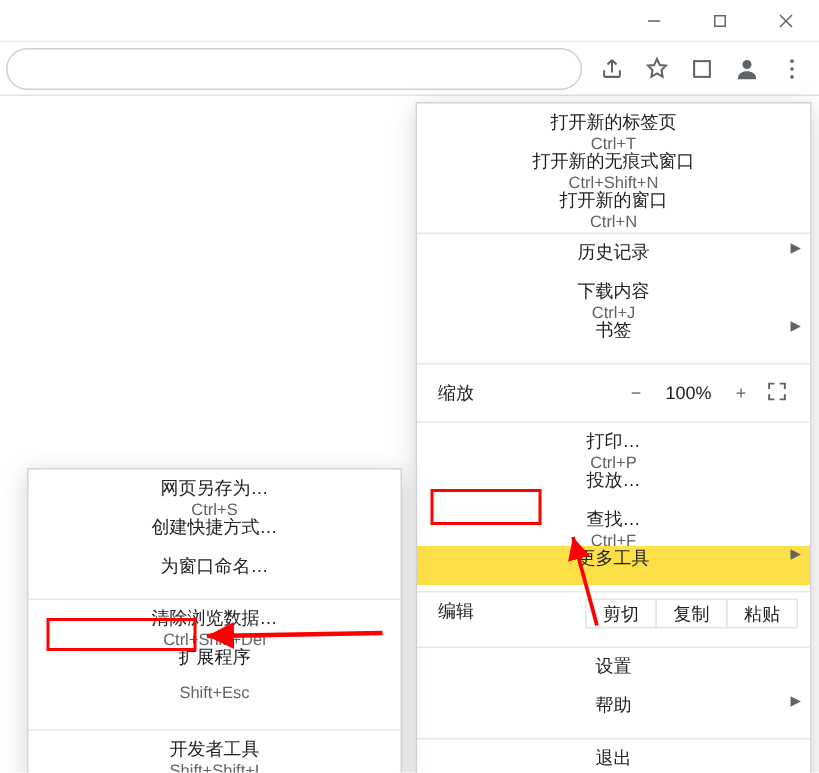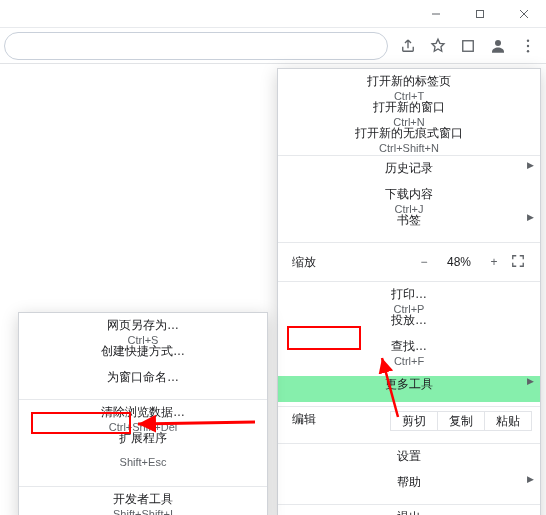--- a/index.html
+++ b/index.html
@@ -70,21 +70,21 @@
     position: relative;
     color: #202124;
     flex-direction: column;
   }
   .menu-row .label { flex: 1; }
   .menu-row .shortcut { color: #5f6368; font-size: 11px; }
   .menu-row .chev {
     position: absolute; right: 6px; color: #5f6368; font-size: 9px;
   }
   .menu-sep { height: 1px; background: #e6e8eb; margin: 4px 0; }
-  .menu-row.highlight { background: #86efac; margin-top: 12px; }
+  .menu-row.highlight { background: #fde047; }
   .zoom-row {
     display: flex; align-items: center; height: 30px; padding: 0 10px 0 14px;
   }
   .zoom-row .zlabel { flex: 1; }
   .zoom-row .zbtn { width: 24px; text-align: center; color: #5f6368; }
   .zoom-row .zpct { width: 46px; text-align: center; }
   .zoom-row .zfs { width: 24px; text-align: center; }
   .edit-row {
     display: flex; align-items: flex-start; height: 28px; padding: 0 8px 0 14px;
   }
@@ -169,45 +169,45 @@
       </svg>
   </div>
 </div>
 
 <div class="menu">
   <div class="menu-row">
     <span class="label">打开新的标签页</span>
     <span class="shortcut">Ctrl+T</span>
   </div>
   <div class="menu-row">
+    <span class="label">打开新的无痕式窗口</span>
+    <span class="shortcut">Ctrl+Shift+N</span>
+  </div>
+  <div class="menu-row">
     <span class="label">打开新的窗口</span>
     <span class="shortcut">Ctrl+N</span>
-  </div>
-  <div class="menu-row">
-    <span class="label">打开新的无痕式窗口</span>
-    <span class="shortcut">Ctrl+Shift+N</span>
   </div>
   <div class="menu-sep"></div>
   <div class="menu-row">
     <span class="label">历史记录</span>
     <span class="chev">▶</span>
   </div>
   <div class="menu-row">
     <span class="label">下载内容</span>
     <span class="shortcut">Ctrl+J</span>
   </div>
   <div class="menu-row">
     <span class="label">书签</span>
     <span class="chev">▶</span>
   </div>
   <div class="menu-sep"></div>
   <div class="zoom-row">
     <span class="zlabel">缩放</span>
     <span class="zbtn">−</span>
-    <span class="zpct">48%</span>
+    <span class="zpct">100%</span>
     <span class="zbtn">+</span>
     <span class="zfs">
       <svg viewBox="0 0 16 16" width="14" height="14" fill="none" stroke="#5f6368" stroke-width="1.5">
         <path d="M2 6V2h4M14 6V2h-4M2 10v4h4M14 10v4h-4"></path>
       </svg>
     </span>
   </div>
   <div class="menu-sep"></div>
   <div class="menu-row">
     <span class="label">打印…</span>

